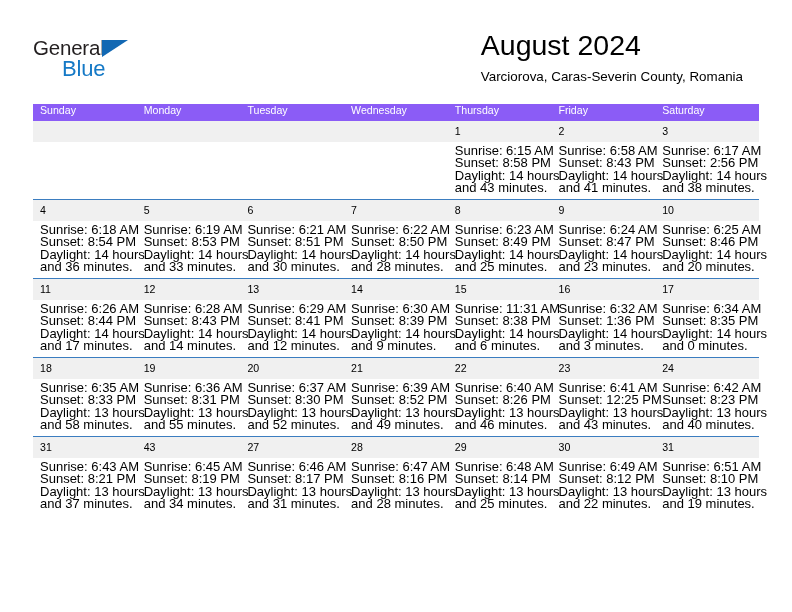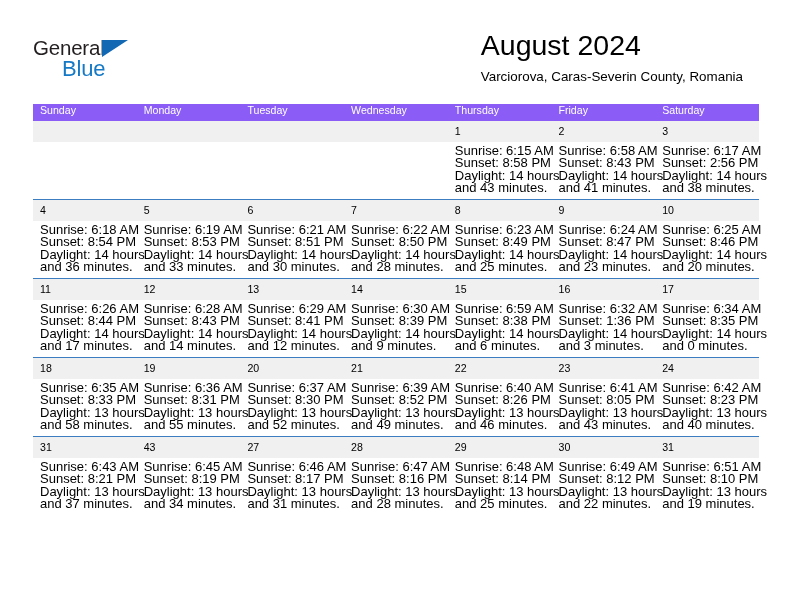--- a/index.html
+++ b/index.html
@@ -351,21 +351,21 @@
             <div class="cell-body">
               <div>Sunrise: 6:30 AM</div>
               <div>Sunset: 8:39 PM</div>
               <div>Daylight: 14 hours</div>
               <div>and 9 minutes.</div>
             </div>
           </td>
           <td>
             <div class="daynum">15</div>
             <div class="cell-body">
-              <div>Sunrise: 6:59 AM</div>
+              <div>Sunrise: 11:31 AM</div>
               <div>Sunset: 8:38 PM</div>
               <div>Daylight: 14 hours</div>
               <div>and 6 minutes.</div>
             </div>
           </td>
           <td>
             <div class="daynum">16</div>
             <div class="cell-body">
               <div>Sunrise: 6:32 AM</div>
               <div>Sunset: 1:36 PM</div>
@@ -426,21 +426,21 @@
               <div>Sunrise: 6:40 AM</div>
               <div>Sunset: 8:26 PM</div>
               <div>Daylight: 13 hours</div>
               <div>and 46 minutes.</div>
             </div>
           </td>
           <td>
             <div class="daynum">23</div>
             <div class="cell-body">
               <div>Sunrise: 6:41 AM</div>
-              <div>Sunset: 8:05 PM</div>
+              <div>Sunset: 12:25 PM</div>
               <div>Daylight: 13 hours</div>
               <div>and 43 minutes.</div>
             </div>
           </td>
           <td>
             <div class="daynum">24</div>
             <div class="cell-body">
               <div>Sunrise: 6:42 AM</div>
               <div>Sunset: 8:23 PM</div>
               <div>Daylight: 13 hours</div>

